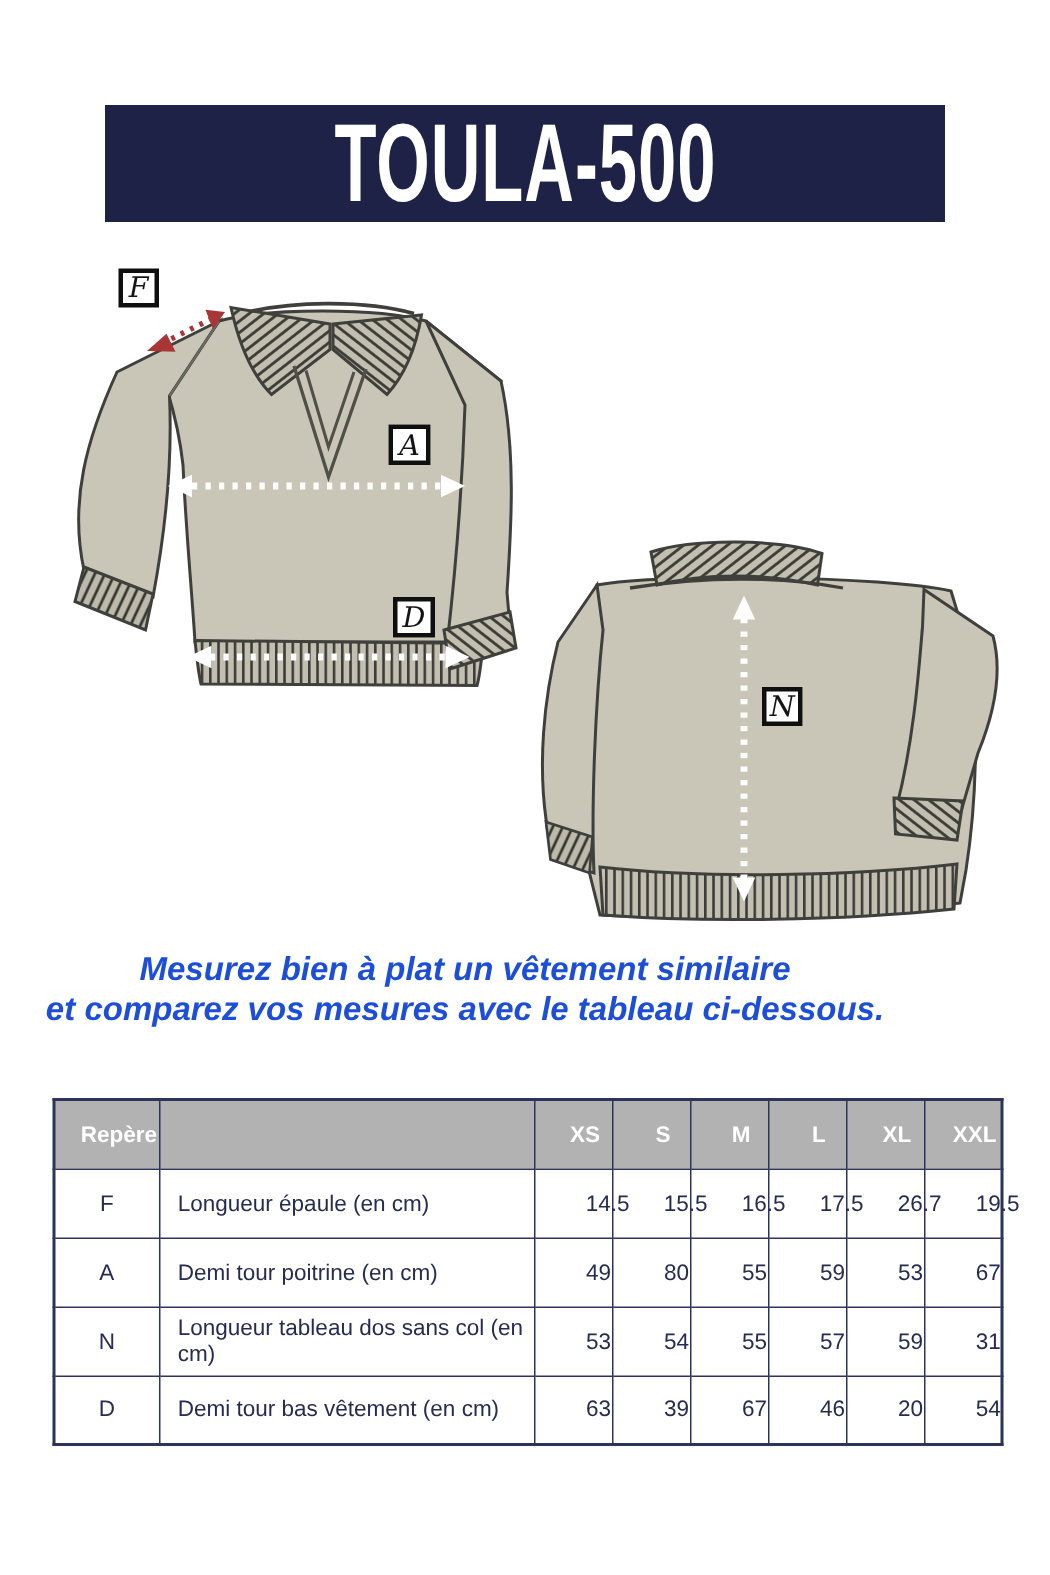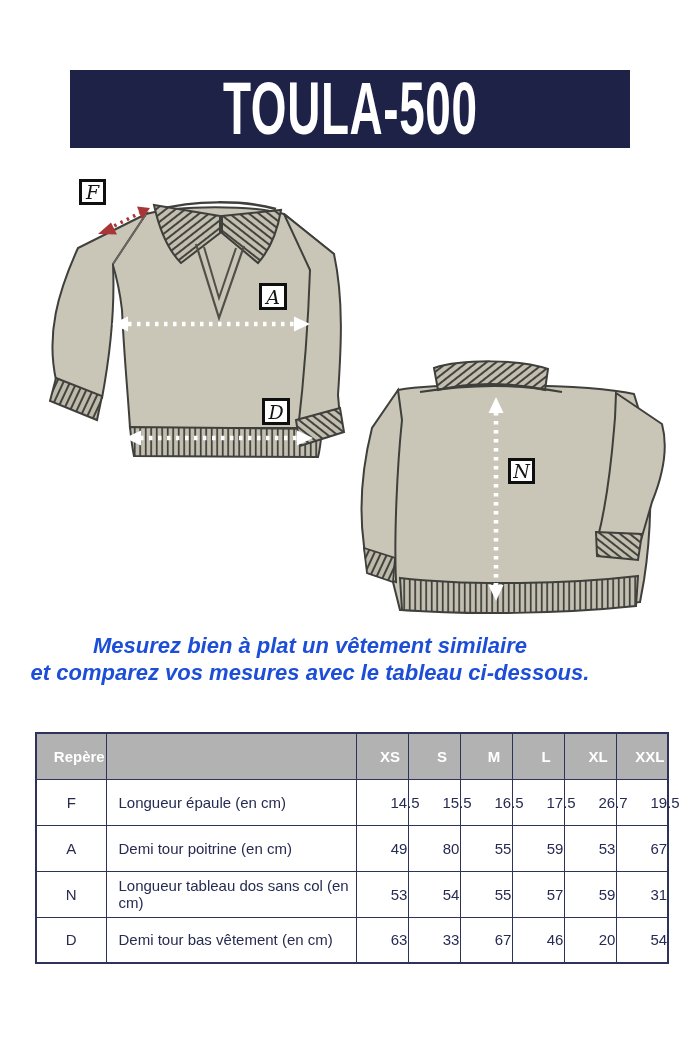--- a/index.html
+++ b/index.html
@@ -208,21 +208,21 @@
         <td class="val">54</td>
         <td class="val">55</td>
         <td class="val">57</td>
         <td class="val">59</td>
         <td class="val">31</td>
       </tr>
       <tr>
         <td class="rep">D</td>
         <td class="desc">Demi tour bas vêtement (en cm)</td>
         <td class="val">63</td>
-        <td class="val">33</td>
+        <td class="val">39</td>
         <td class="val">67</td>
         <td class="val">46</td>
         <td class="val">20</td>
         <td class="val">54</td>
       </tr>
     </tbody>
   </table>
 
 </div>
 

